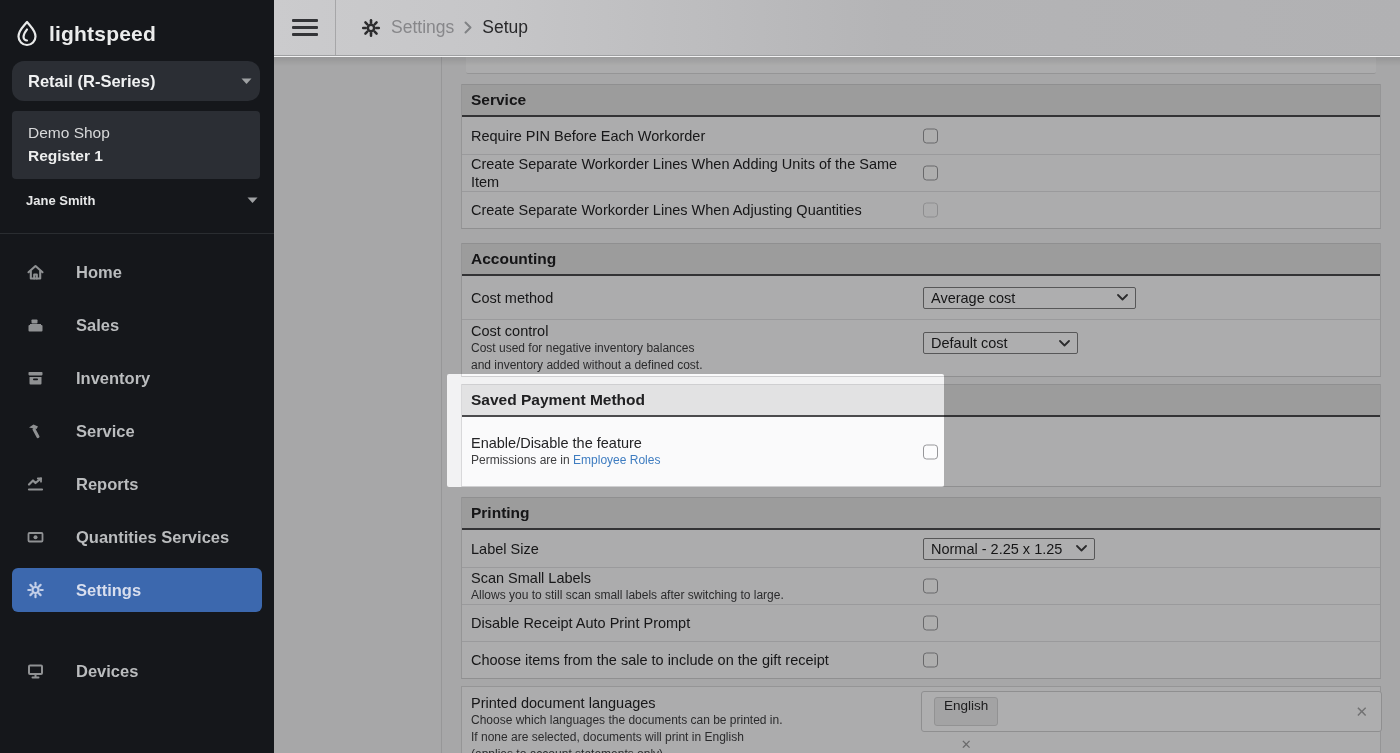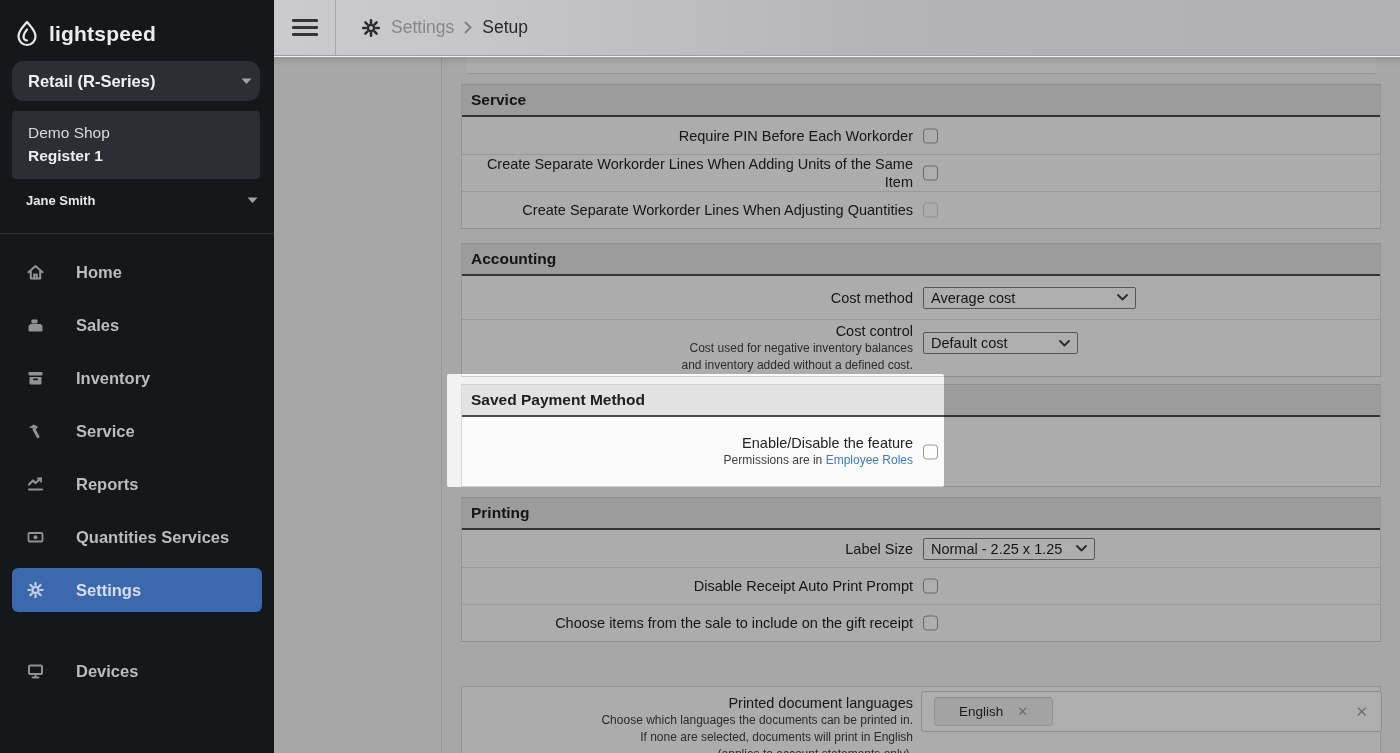--- a/index.html
+++ b/index.html
@@ -47,37 +47,37 @@
   
   .content{position:absolute;left:274px;top:57px;width:1126px;height:696px;background:#f2f2f3;overflow:hidden;}
   .content-shadow{position:absolute;left:0;top:0;right:0;height:9px;background:linear-gradient(rgba(0,0,0,.10),rgba(0,0,0,0));}
   .panel-border{position:absolute;left:167px;top:0;bottom:0;width:1px;background:#dbdbdd;}
   .partial-strip{position:absolute;left:192px;top:0;width:910px;height:16px;background:#fafafb;
     border-bottom:1px solid #d8d8da;border-radius:0 0 2px 2px;}
   .section{position:absolute;left:187px;width:920px;background:#fafafb;
     border-left:1px solid #d8d8da;border-right:1px solid #d8d8da;border-bottom:1px solid #cfcfd1;box-sizing:border-box;}
   .sec-header{height:33px;background:#e2e2e3;border-top:1px solid #cfcfd1;border-bottom:2px solid #4b4b4d;
     display:flex;align-items:center;padding-left:9px;font-size:15.5px;font-weight:bold;color:#202022;box-sizing:border-box;}
-  .row{position:relative;display:flex;flex-direction:column;justify-content:center;padding-left:9px;box-sizing:border-box;text-align:right;}
+  .row{position:relative;display:flex;flex-direction:column;justify-content:center;padding-left:9px;box-sizing:border-box;}
   .row + .row{border-top:1px solid #e0e0e2;}
   .row .label{font-size:14.5px;color:#242426;line-height:18px;max-width:442px;}
   .row .help{font-size:12px;color:#3e3e40;line-height:17px;max-width:442px;}
   .link{color:#3e7cc0;text-decoration:none;cursor:pointer;}
   .ctrl{position:absolute;left:461px;top:50%;transform:translateY(-50%);}
   .ctrl-high{top:12px;transform:none;}
   .cb{display:block;width:15px;height:15px;border:1.5px solid #97979a;border-radius:3.5px;background:#fcfcfd;box-sizing:border-box;cursor:pointer;}
   .cb.disabled{opacity:.45;cursor:default;}
   .select{display:inline-flex;align-items:center;justify-content:space-between;height:22px;border:1px solid #7e7e80;
     border-radius:2px;background:#fdfdfe;padding:0 7px;font-size:14.5px;color:#1f1f21;box-sizing:border-box;cursor:pointer;}
   .select .chev{color:#3f3f41;display:flex;margin-left:8px;}
   .w213{width:213px;} .w155{width:155px;} .w170{width:172px;}
   .tags-input{position:absolute;left:459px;top:4px;width:461px;height:41px;border:1px solid #cfcfd1;border-radius:3px;
     background:#fdfdfe;display:flex;align-items:center;padding:0 12px;box-sizing:border-box;cursor:text;}
-  .chip{display:inline-flex;align-items:center;gap:14px;height:27px;background:#ededee;border:1px solid #d4d4d6;
-    border-radius:3px;padding:0 24px;font-size:13.5px;color:#2b2b2d;}
+  .chip{display:inline-flex;align-items:center;gap:24px;height:27px;background:#ededee;border:1px solid #d4d4d6;
+    border-radius:3px;padding:0 9px;font-size:13.5px;color:#2b2b2d;flex-direction:column;}
   .chip .x{color:#9b9b9d;font-size:13px;cursor:pointer;}
   .clear-x{position:absolute;right:13px;top:50%;transform:translateY(-50%);color:#a5a5a7;font-size:15px;cursor:pointer;}
   
   .h37{height:37px;} .h43{height:43px;} .h57{height:57px;} .h69{height:69px;} .h70{height:70px;justify-content:flex-start;padding-top:7px;}
   
   .sec-service{top:27px;}
   .sec-accounting{top:186px;}
   .sec-saved{top:327px;}
   .sec-printing{top:440px;}
   .sec-languages{top:629px;border-top:1px solid #d8d8da;}
@@ -315,20 +315,25 @@
       <span class="ctrl select w170">
         <span>Normal - 2.25 x 1.25</span>
         <span class="chev">
           <svg width="11" height="7" viewBox="0 0 11 7" fill="none" stroke="currentColor" stroke-width="1.8" stroke-linecap="round" stroke-linejoin="round">
               <path d="M1 1 L5.5 5.5 L10 1"></path>
             </svg>
         </span>
       </span>
     </div>
     <div class="row h37">
+      <div class="label">Scan Small Labels</div>
+      <div class="help">Allows you to still scan small labels after switching to large.</div>
+      <span class="ctrl cb"></span>
+    </div>
+    <div class="row h37">
       <div class="label">Disable Receipt Auto Print Prompt</div>
       <span class="ctrl cb"></span>
     </div>
     <div class="row h37">
       <div class="label">Choose items from the sale to include on the gift receipt</div>
       <span class="ctrl cb"></span>
     </div>
   </section>
 
   <section class="section sec-languages">

